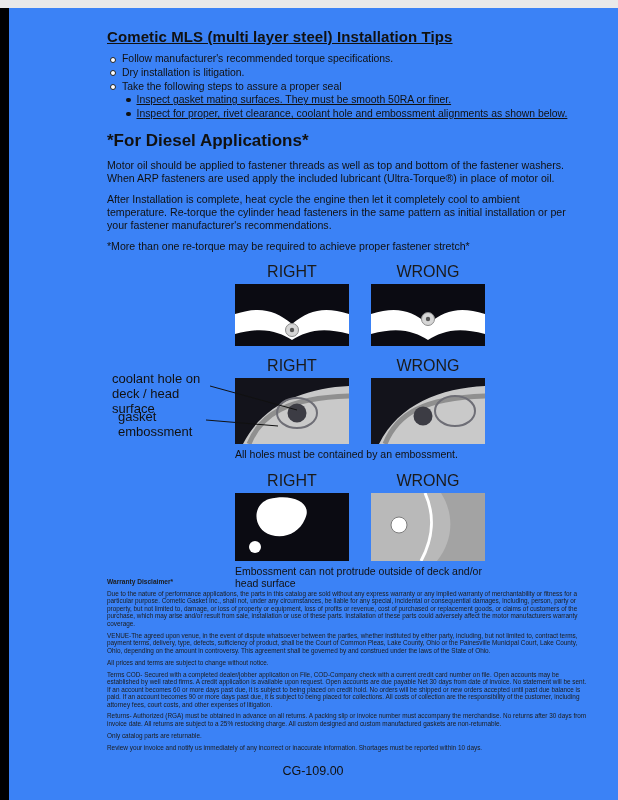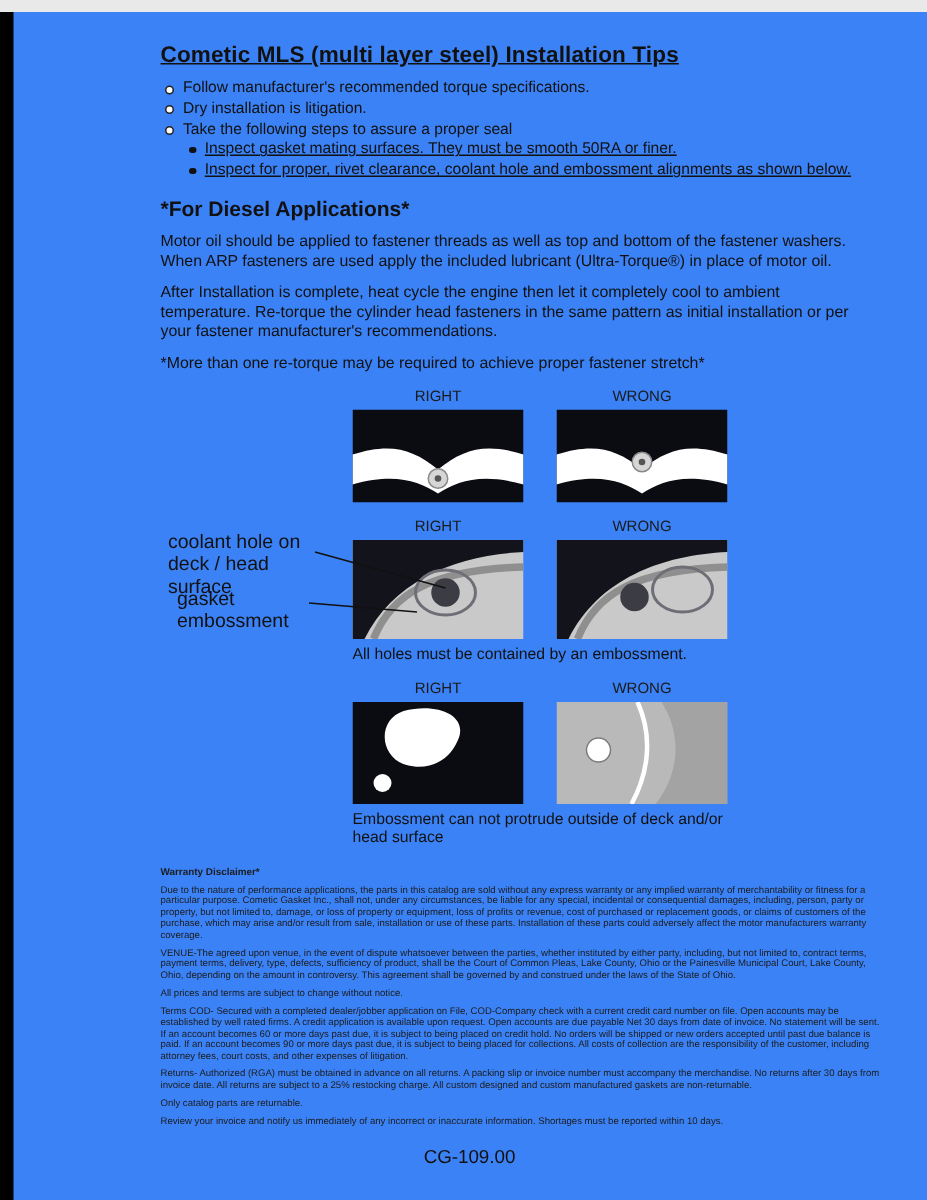--- a/index.html
+++ b/index.html
@@ -17,28 +17,28 @@
     text-decoration:underline; letter-spacing:0.1px;
   }
 
   .tips { margin:8px 0 0 3px; padding:0; list-style:none; font-size:10.4px; line-height:1.18; }
   .tips li { display:flex; align-items:flex-start; margin-bottom:1.5px; }
   .tips li.sub { margin-left:16px;text-decoration:underline; }
   .marker { flex:0 0 auto; margin-right:6px; }
   .marker.open { width:4px; height:4px; border:1px solid #222; border-radius:50%; margin-top:3.5px; background:#fff; }
   .marker.filled { width:4.5px; height:4.5px; background:#111; border-radius:50%; margin-top:3.5px; }
 
-  .diesel-heading { margin:11px 0 0 0; font-size:14px; font-weight:bold; }
+  .diesel-heading { margin:11px 0 0 0; font-size:17px; font-weight:bold; }
   p.body { margin:8px 0 0 0; font-size:10.6px; line-height:1.22; width:470px; }
 
   .diagrams { margin:10px 0 0 128px; width:250px; }
   .diag-row + .diag-row { margin-top:11px; }
   .diag-labels {
     display:grid; grid-template-columns:114px 114px; column-gap:22px;
-    font-size:10px; text-align:center; margin-bottom:3px; color:#1a1a1a;
+    font-size:16px; text-align:center; margin-bottom:3px; color:#1a1a1a;
   }
   .diag-images { display:grid; grid-template-columns:114px 114px; column-gap:22px; position:relative; }
   .diag-images svg { display:block; }
   .diag-caption { font-size:10.5px; margin-top:4px; line-height:1.22; }
 
   .annot { position:absolute; font-size:13px; line-height:1.15; color:#111; }
   .annot-coolant { left:-123px; top:-6px; width:104px; }
   .annot-emboss { left:-117px; top:32px; width:112px; }
   .leader { position:absolute; left:-123px; top:0; width:192px; height:66px; pointer-events:none; }
 

